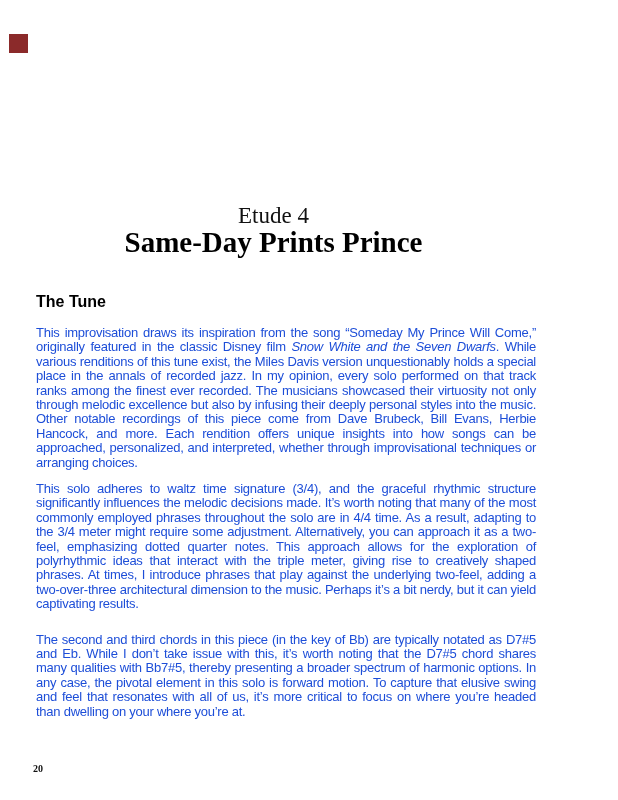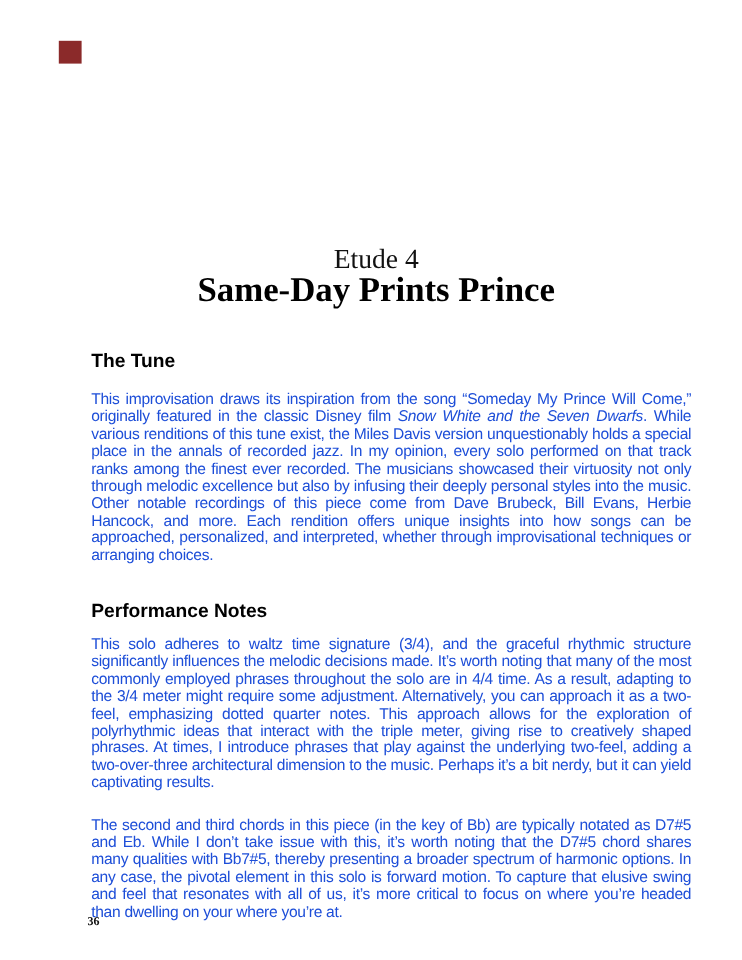--- a/index.html
+++ b/index.html
@@ -3,21 +3,20 @@
 <meta charset="utf-8">
 <style>
   html, body { margin: 0; padding: 0; background: #ffffff; }
   .page {
     position: relative;
     width: 572px;
     height: 800px;
     background: #ffffff;
     overflow: hidden;
     font-family: "Liberation Sans", sans-serif;
-    margin-left: 40px;
   }
   .corner-marker {
     position: absolute;
     left: 9px;
     top: 34px;
     width: 19px;
     height: 19px;
   }
   .content {
     padding: 0 36px;
@@ -82,23 +81,22 @@
   <div class="content">
 
     <div class="etude-label">Etude 4</div>
 
     <h1 class="main-title">Same-Day Prints Prince</h1>
 
     <h2 class="section-heading tune-heading">The Tune</h2>
 
     <p class="body-text para-tune"><span>This improvisation draws its inspiration from the song “Someday My Prince Will Come,” originally featured in the classic Disney film </span><span class="italic">Snow White and the Seven Dwarfs</span><span>. While various renditions of this tune exist, the Miles Davis version unquestionably holds a special place in the annals of recorded jazz. In my opinion, every solo performed on that track ranks among the finest ever recorded. The musicians showcased their virtuosity not only through melodic excellence but also by infusing their deeply personal styles into the music. Other notable recordings of this piece come from Dave Brubeck, Bill Evans, Herbie Hancock, and more. Each rendition offers unique insights into how songs can be approached, personalized, and interpreted, whether through improvisational techniques or arranging choices.</span></p>
 
-    <h2 class="section-heading perf-heading">Performance Notes</h2>
 
     <p class="body-text para-perf1">This solo adheres to waltz time signature (3/4), and the graceful rhythmic structure significantly influences the melodic decisions made. It’s worth noting that many of the most commonly employed phrases throughout the solo are in 4/4 time. As a result, adapting to the 3/4 meter might require some adjustment. Alternatively, you can approach it as a two-feel, emphasizing dotted quarter notes. This approach allows for the exploration of polyrhythmic ideas that interact with the triple meter, giving rise to creatively shaped phrases. At times, I introduce phrases that play against the underlying two-feel, adding a two-over-three architectural dimension to the music. Perhaps it’s a bit nerdy, but it can yield captivating results.</p>
 
     <p class="body-text para-perf2">The second and third chords in this piece (in the key of Bb) are typically notated as D7#5 and Eb. While I don’t take issue with this, it’s worth noting that the D7#5 chord shares many qualities with Bb7#5, thereby presenting a broader spectrum of harmonic options. In any case, the pivotal element in this solo is forward motion. To capture that elusive swing and feel that resonates with all of us, it’s more critical to focus on where you’re headed than dwelling on your where you’re at.</p>
 
   </div>
 
-  <div class="page-number">36</div>
+  <div class="page-number">20</div>
 
 </div>
 
 </body></html>

